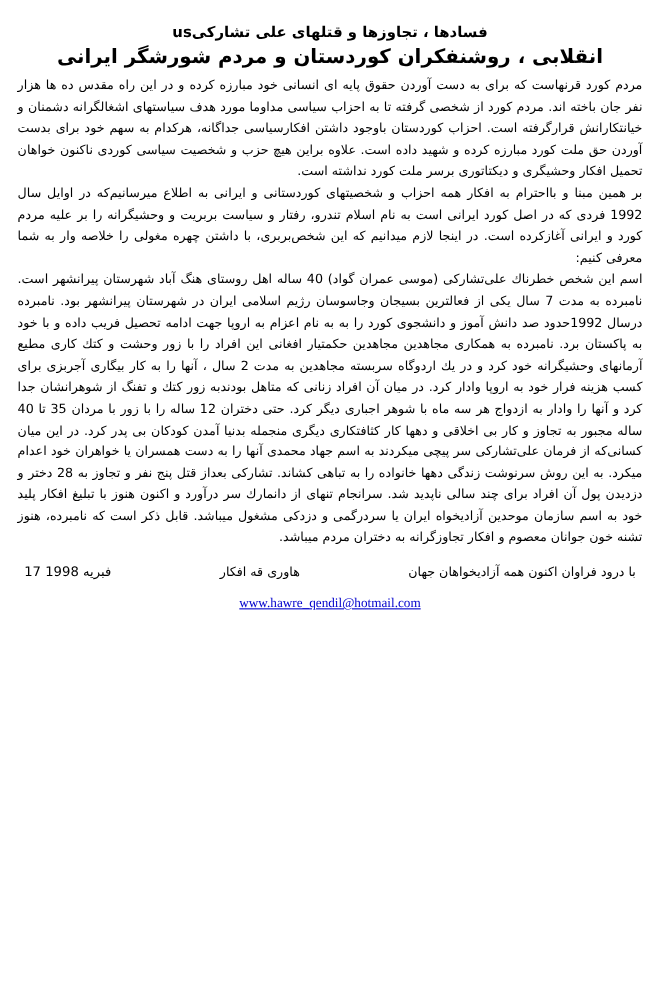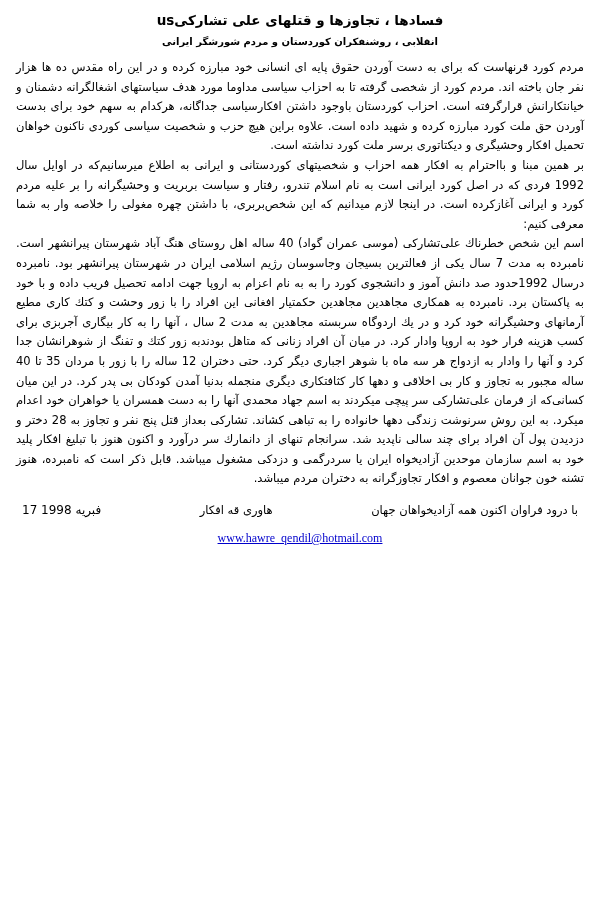--- a/index.html
+++ b/index.html
@@ -11,38 +11,38 @@
     width: 600px;
     height: 900px;
     font-family: "DejaVu Sans", "Liberation Sans", sans-serif;
     color: #000000;
     overflow: hidden;
   }
   .page {
     width: 600px;
     height: 900px;
     box-sizing: border-box;
-    padding: 10px 16px 8px 16px;
+    padding: 20px 16px 8px 16px;
     direction: rtl;
   }
   .title-block {
     text-align: center;
     font-weight: bold;
     font-size: 13.5px;
     line-height: 21px;
     margin: 0 0 6px 0;
     direction: rtl;
   }
   .title-line {
     display: block;
     white-space: nowrap;
   }
   .title-line.l1 { font-size: 13.5px; }
   .title-line.l2 { font-size: 13px; }
-  .title-line.l3 { font-size: 10px; text-align: center; }
+  .title-line.l3 { font-size: 18px; text-align: center; }
   .body-block {
     direction: rtl;
     text-align: justify;
     font-size: 11.5px;
     line-height: 19.6px;
     margin-top: 4px;
   }
   .para {
     margin: 0 0 0 0;
     text-align: justify;

